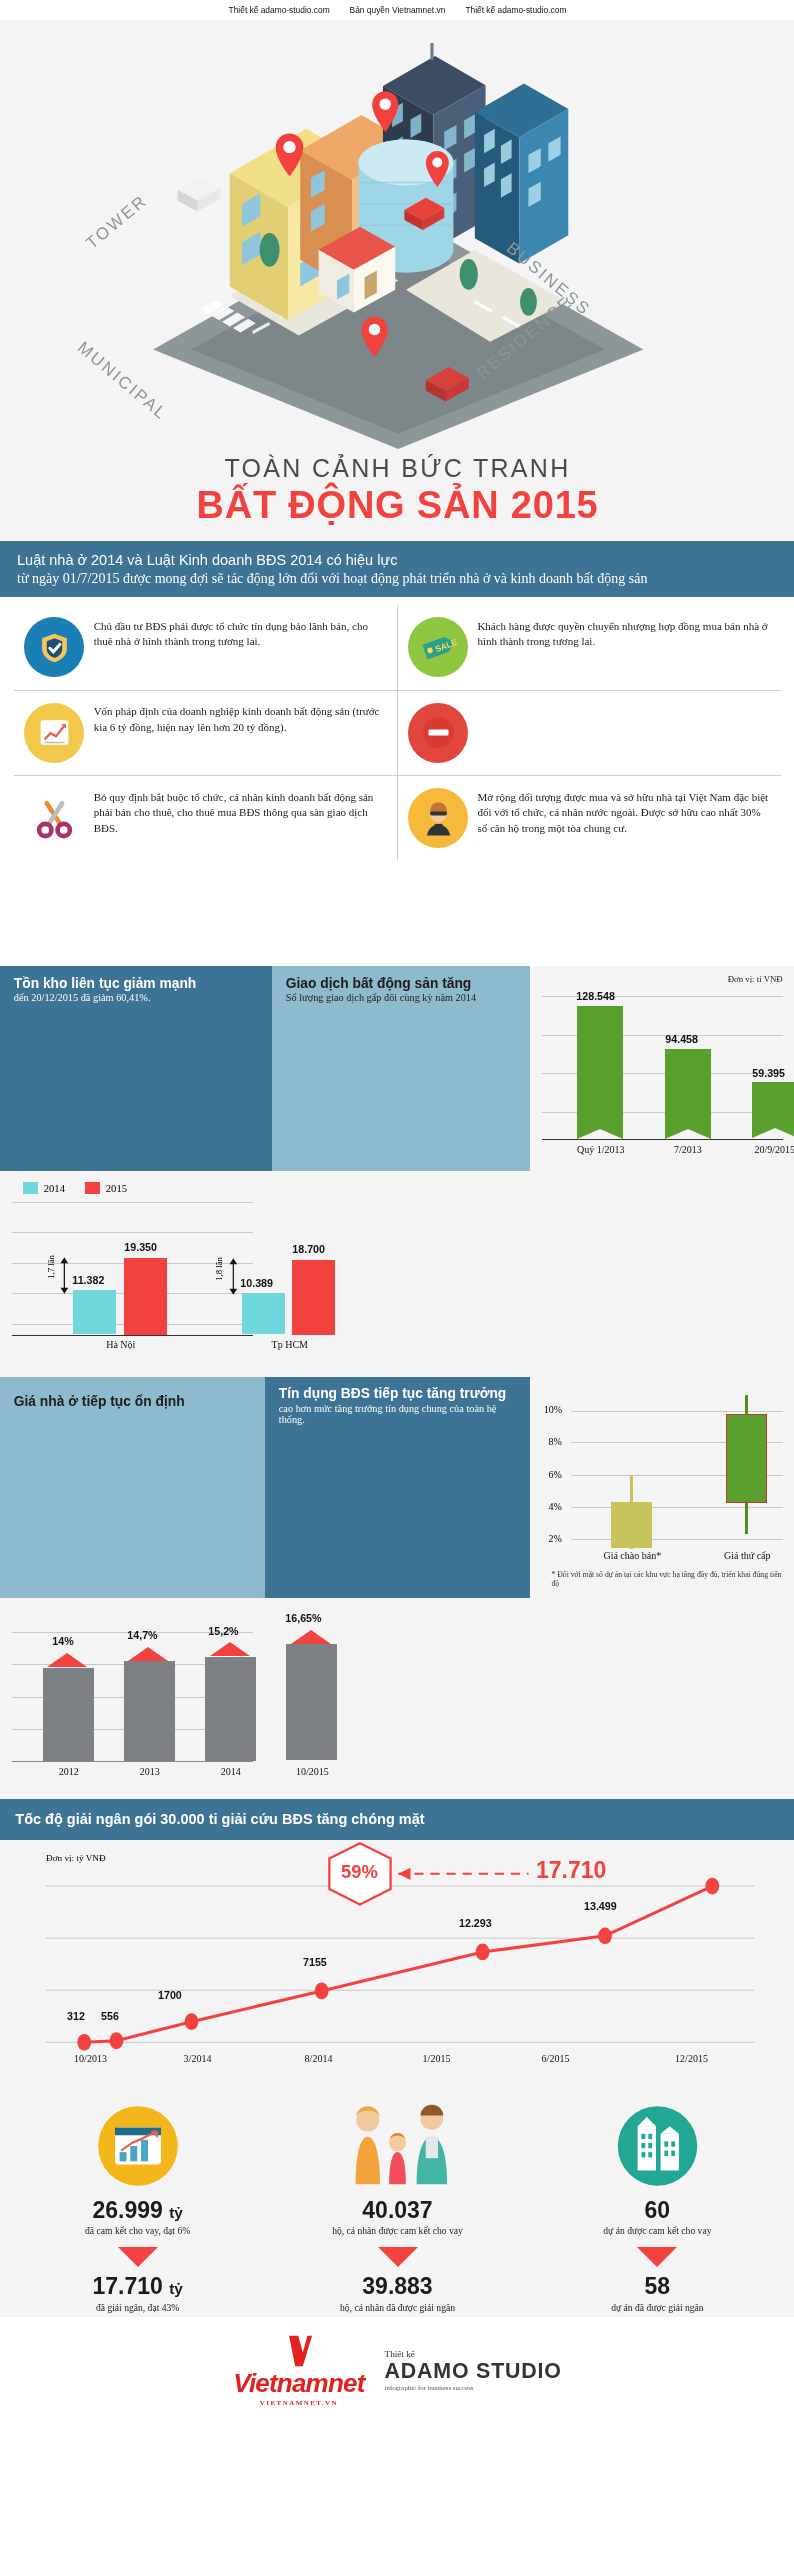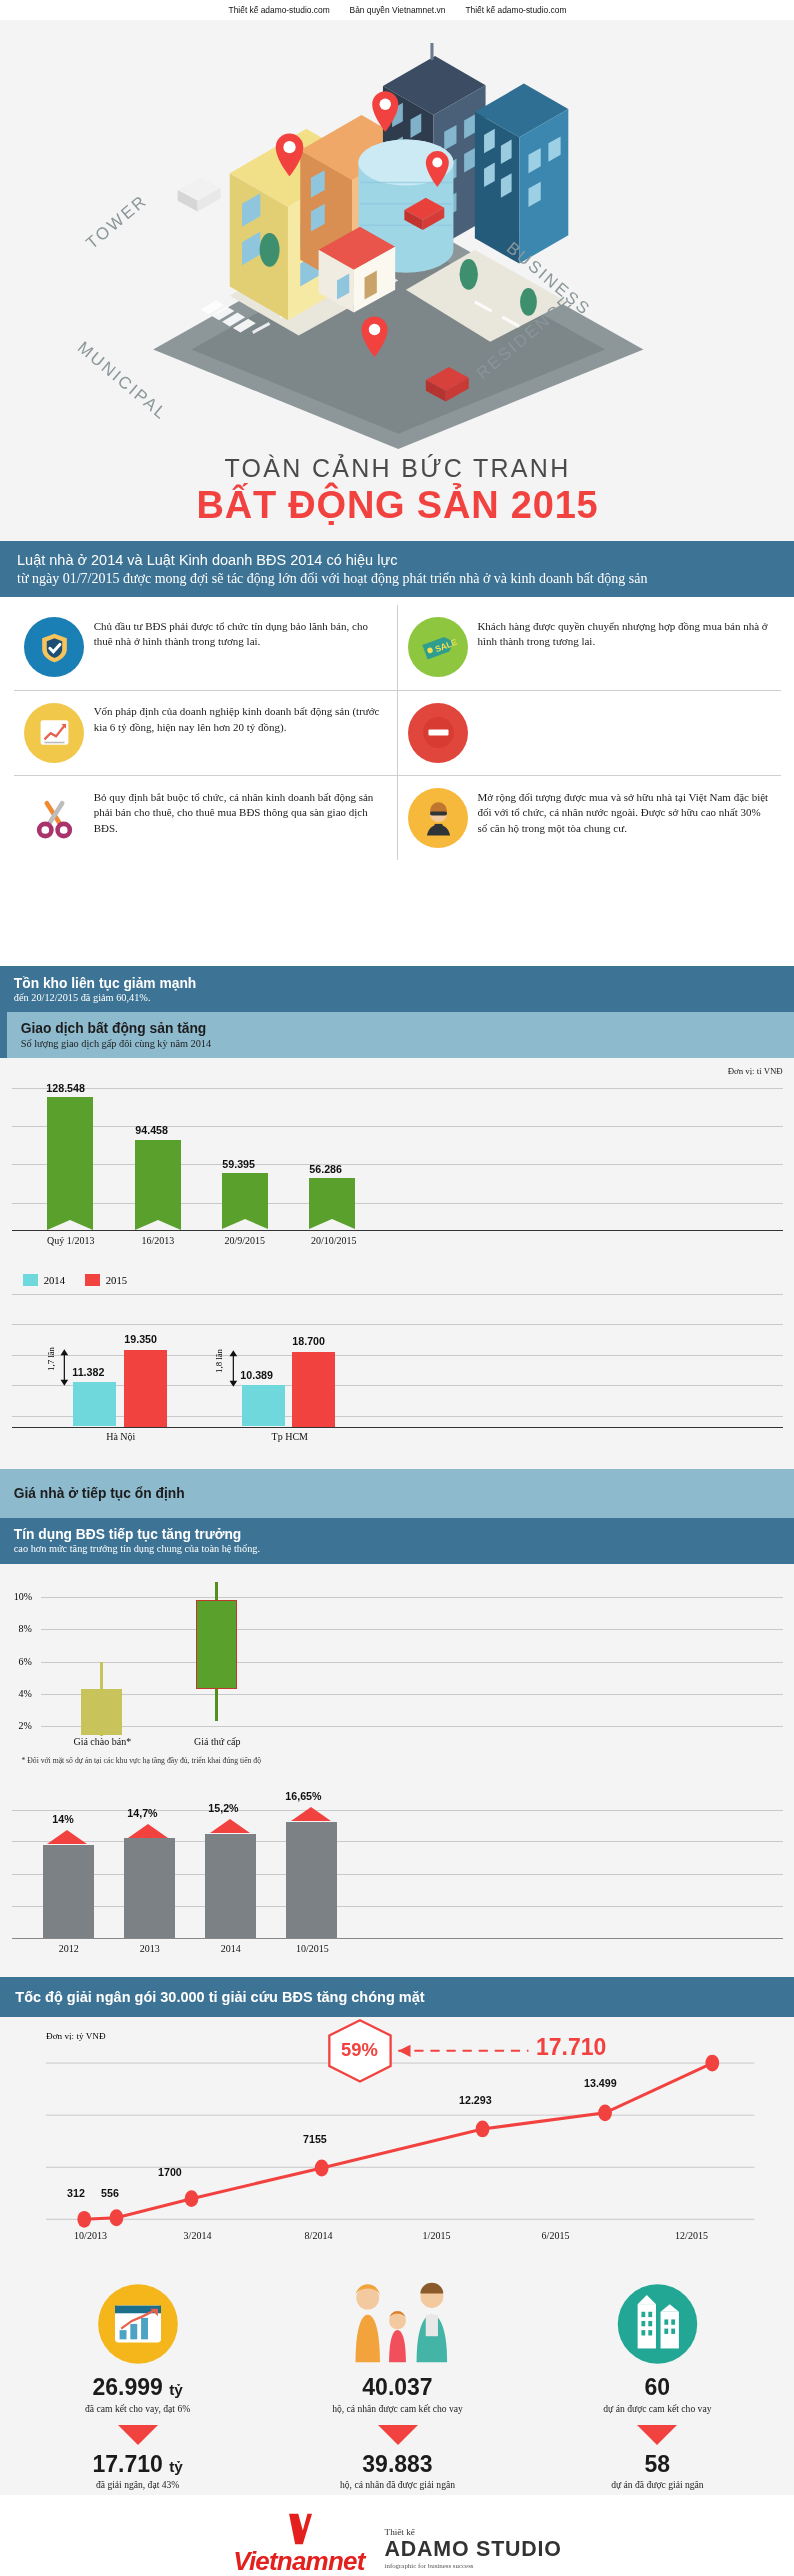--- a/index.html
+++ b/index.html
@@ -48,21 +48,21 @@
   .law-text { font-size: 11px; line-height: 1.42; color: #1b1b1b; padding-top: 1.5px; }
 
   
   .sec-head { padding: 9.2px 13.8px 9.2px; }
   .sec-head .sh-title { font-family:"Liberation Sans",sans-serif; font-weight:700; font-size:13.8px; }
   .sec-head .sh-sub { font-size: 10.3px; margin-top: 1.5px; }
   .sh-dark { background:#3d7395; color:#fff; }
   .sh-light { background:#8ebacd; color:#1c1c1c; }
   .sh-light .sh-sub { color:#1c1c1c; }
 
-  .two-col { display: grid; grid-template-columns: 1fr; }
+  .two-col { display: grid; grid-template-columns: 1fr 1fr 1fr; }
   .col-pad { background:#f4f4f4; padding: 7.7px 12.3px 4.6px; position: relative; }
 
   .unit-label { font-size: 8.8px; text-align: right; color:#222; }
 
   
   .chart-area { position: relative; }
   .gridline { position:absolute; left:0; right:0; height:0.8px; background:#c9c9c9; }
   .axis-line { position:absolute; left:0; right:0; height:0.8px; background:#555; }
   .bar-label { position:absolute; font-family:"Liberation Sans",sans-serif; font-weight:700; font-size:10.7px; color:#111; white-space:nowrap;}
   .cat-label { position:absolute; font-size:10px; color:#111; white-space:nowrap; text-align:center;}
@@ -394,21 +394,21 @@
         <div class="inv-bar" style="--hw:23px;left:123px;top:60px;width:46px;height:80px"></div>
         <div class="inv-bar" style="--hw:23px;left:210px;top:93px;width:46px;height:46px"></div>
         <div class="inv-bar" style="--hw:23px;left:297px;top:98px;width:46px;height:41px"></div>
 
         <div class="bar-label" style="left:34px;top:1.5px">128.548</div>
         <div class="bar-label" style="left:123px;top:44px">94.458</div>
         <div class="bar-label" style="left:210px;top:78px">59.395</div>
         <div class="bar-label" style="left:297px;top:83px">56.286</div>
 
         <div class="cat-label" style="left:31px;top:155px;width:55px">Quý 1/2013</div>
-        <div class="cat-label" style="left:118px;top:155px;width:55px">16/2013</div>
+        <div class="cat-label" style="left:118px;top:155px;width:55px">7/2013</div>
         <div class="cat-label" style="left:205px;top:155px;width:55px">20/9/2015</div>
         <div class="cat-label" style="left:291px;top:155px;width:61px">20/10/2015</div>
       </div>
       <div style="height:17px"></div>
     </div>
 
     <div class="col-pad">
       <div class="legend">
         <div class="item">
           <span class="sw" style="background:#6fd8dd"></span>

